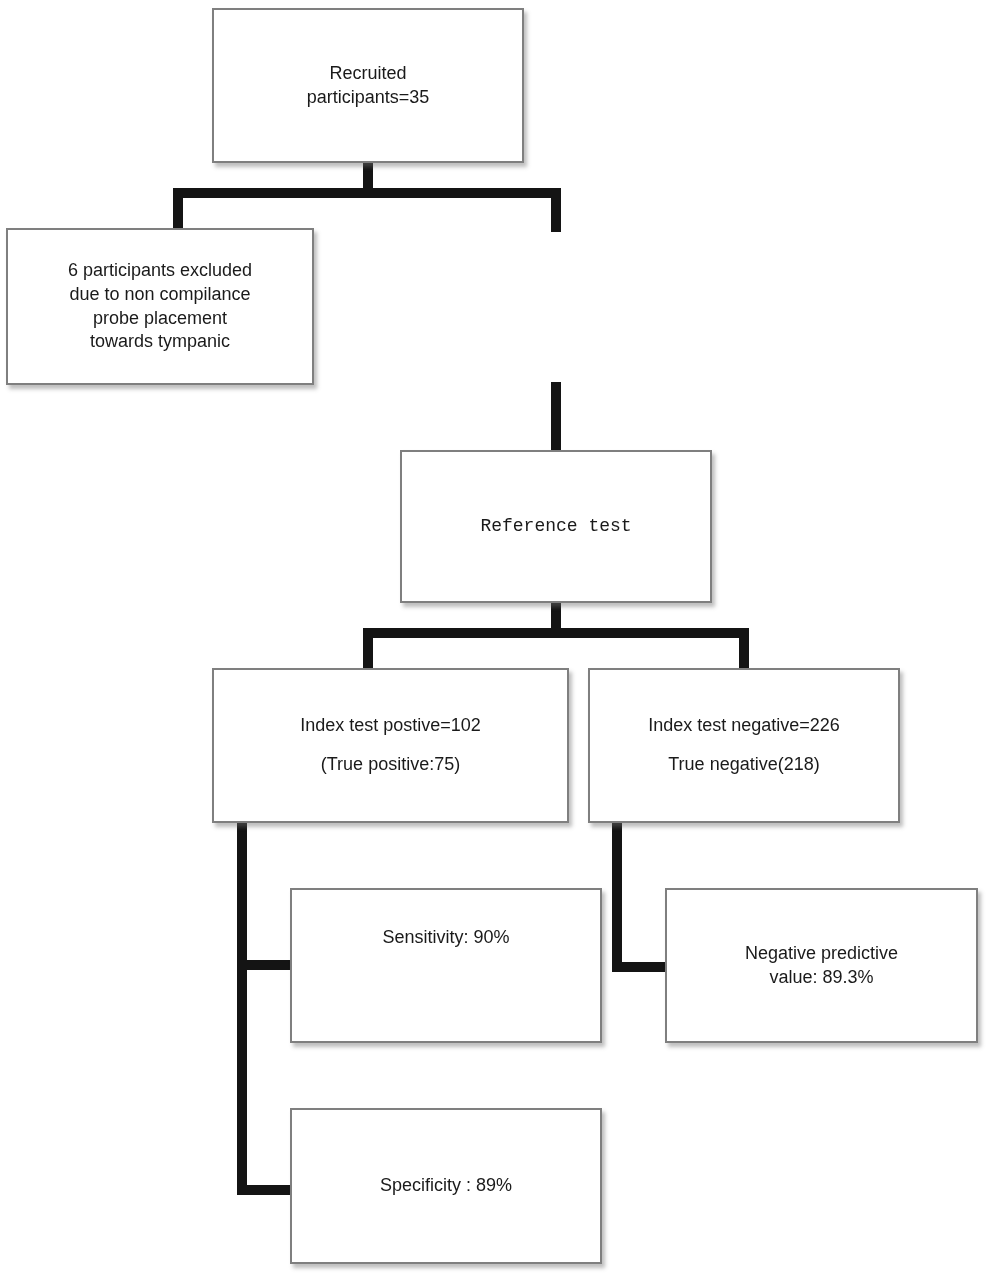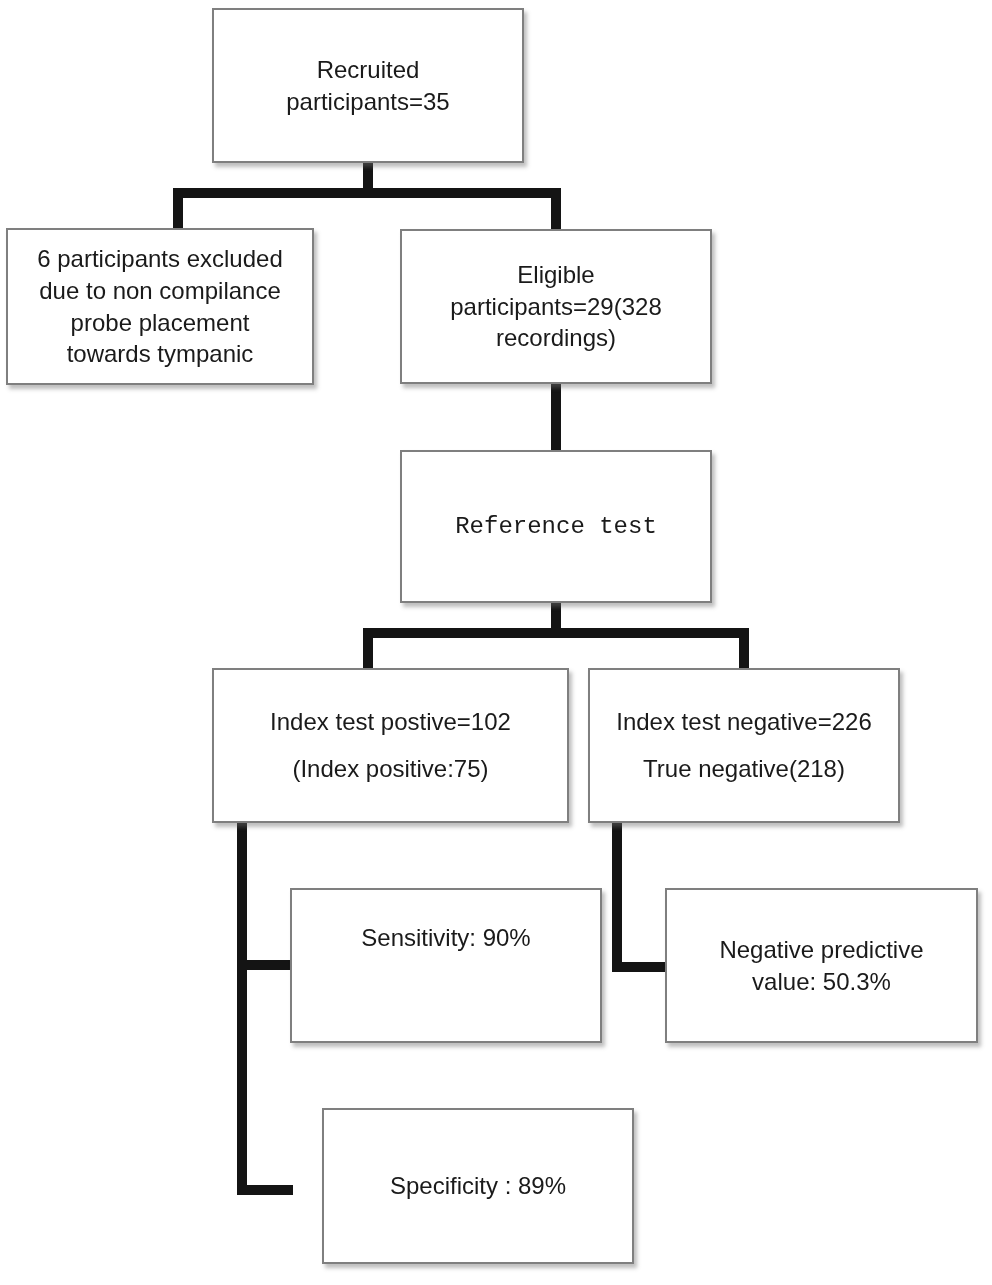--- a/index.html
+++ b/index.html
@@ -26,40 +26,40 @@
     position: absolute;
     box-sizing: border-box;
     background: var(--box-fill);
     border: 2px solid var(--box-border);
     box-shadow: 3px 4px 4px rgba(110,110,110,0.45);
     display: flex;
     align-items: center;
     justify-content: center;
     text-align: center;
     color: var(--text-color);
-    font-size: 24px;
+    font-size: 18px;
     line-height: 1.32;
   }
   .box-text { width: 100%; padding: 0 4px; }
   .line { white-space: nowrap; }
   .line.gap { margin-top: 15px; }
   .connector {
     position: absolute;
     background: var(--connector);
   }
   
   .box-recruited      { left: 212px; top: 8px;    width: 312px; height: 155px; }
   .box-excluded       { left: 6px;  top: 228px;  width: 308px; height: 157px; }
   .box-eligible       { left: 400px; top: 229px;  width: 312px; height: 155px; }
   .box-reference      { left: 400px; top: 450px;  width: 312px; height: 153px; font-family: Liberation Mono, monospace; }
   .box-index-positive { left: 212px; top: 668px;  width: 357px; height: 155px; }
   .box-index-negative { left: 588px; top: 668px;  width: 312px; height: 155px; }
   .box-sensitivity    { left: 290px; top: 888px;  width: 312px; height: 155px; padding-bottom: 56px; }
   .box-npv            { left: 665px; top: 888px;  width: 313px; height: 155px; }
-  .box-specificity    { left: 290px; top: 1108px; width: 312px; height: 156px; margin-left: 32px; }
+  .box-specificity    { left: 290px; top: 1108px; width: 312px; height: 156px; }
   
   .conn-a-stub   { left: 363px; top: 162px;  width: 10px;  height: 32px; }
   .conn-h1       { left: 173px; top: 188px;  width: 388px; height: 10px; }
   .conn-b-stub   { left: 173px; top: 188px;  width: 10px;  height: 44px; }
   .conn-c-stub   { left: 551px; top: 188px;  width: 10px;  height: 44px; }
   .conn-c-d      { left: 551px; top: 382px;  width: 10px;  height: 70px; }
   .conn-d-stub   { left: 551px; top: 601px;  width: 10px;  height: 37px; }
   .conn-h2       { left: 363px; top: 628px;  width: 386px; height: 10px; }
   .conn-e-stub   { left: 363px; top: 628px;  width: 10px;  height: 44px; }
   .conn-f-stub   { left: 739px; top: 628px;  width: 10px;  height: 44px; }
@@ -98,58 +98,51 @@
 
   <div class="box box-excluded">
     <div class="box-text">
       <div class="line">6 participants excluded</div>
       <div class="line">due to non compilance</div>
       <div class="line">probe placement</div>
       <div class="line">towards tympanic</div>
     </div>
   </div>
 
-  <div class="box box-eligible">
-    <div class="box-text">
-      <div class="line">Eligible</div>
-      <div class="line">participants=29(328</div>
-      <div class="line">recordings)</div>
-    </div>
-  </div>
 
   <div class="box box-reference">
     <div class="box-text">
       <div class="line">Reference test</div>
     </div>
   </div>
 
   <div class="box box-index-positive">
     <div class="box-text">
       <div class="line">Index test postive=102</div>
-      <div class="line gap">(Index positive:75)</div>
+      <div class="line gap">(True positive:75)</div>
     </div>
   </div>
 
   <div class="box box-index-negative">
     <div class="box-text">
       <div class="line">Index test negative=226</div>
       <div class="line gap">True negative(218)</div>
     </div>
   </div>
 
   <div class="box box-sensitivity">
     <div class="box-text">
       <div class="line">Sensitivity: 90%</div>
     </div>
   </div>
 
   <div class="box box-npv">
     <div class="box-text">
       <div class="line">Negative predictive</div>
-      <div class="line">value: 50.3%</div>
+      <div class="line">value: 89.3%</div>
     </div>
   </div>
 
   <div class="box box-specificity">
     <div class="box-text">
       <div class="line">Specificity : 89%</div>
     </div>
   </div>
 
 </div>

